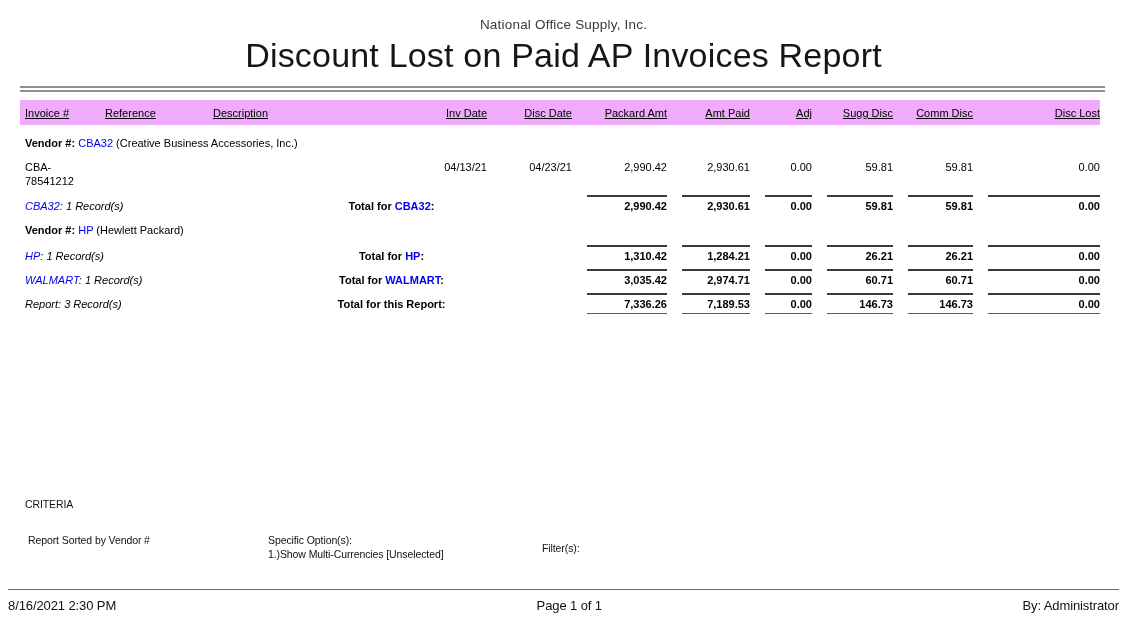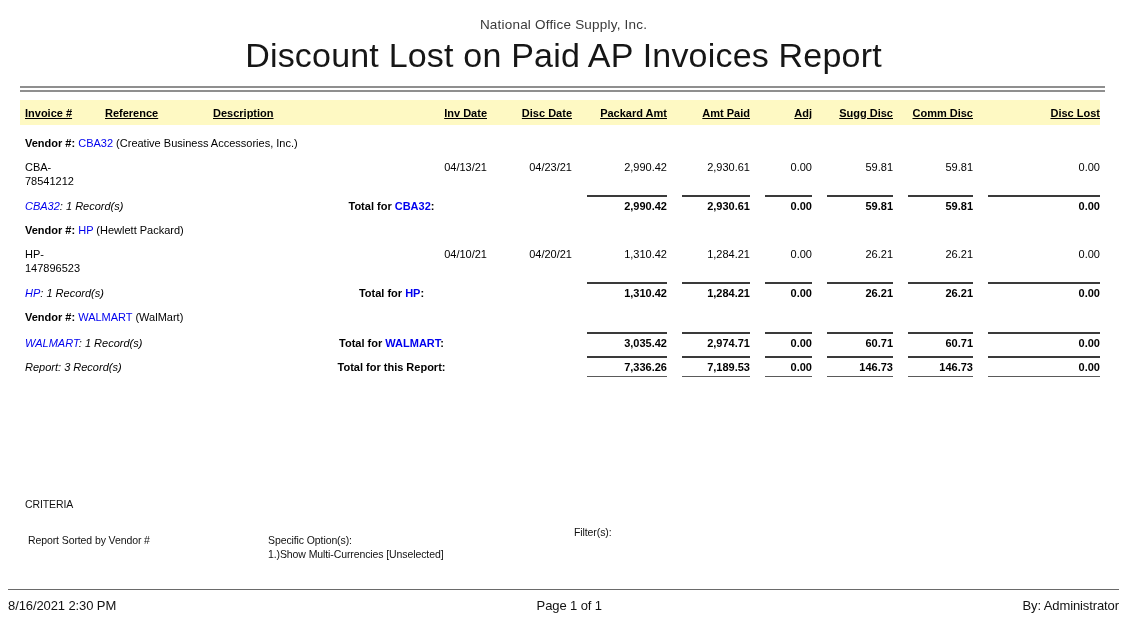--- a/index.html
+++ b/index.html
@@ -11,41 +11,41 @@
   .company{ text-align:center;padding-top:17px;font-size:13.5px;color:#3a3a3a;letter-spacing:.2px;}
   .title{ text-align:center;font-size:34px;color:#161616;margin-top:4px;letter-spacing:.2px;}
   .rule{ margin:11px 22px 0 20px;height:2px;border-top:2px solid #8f8f8f;border-bottom:2px solid #8f8f8f;}
   table.rep{
     margin:8px 0 0 20px;width:1080px;table-layout:fixed;border-collapse:collapse;
     font-size:11px;
   }
   td{padding:0;overflow:visible;white-space:nowrap;}
   .L{text-align:left;} .R{text-align:right;}
   .pl{padding-left:5px;}
-  tr.cols td{background:#fef9c3;padding-top:7px;padding-bottom:6px;font-weight:bold;}
+  tr.cols td{background:#f0abfc;padding-top:7px;padding-bottom:6px;font-weight:normal;}
   tr.cols .colh{text-decoration:underline;}
   tr.vendor td{padding:12px 0 2px 5px;}
   tr.vendor b{font-weight:bold;}
   a.code{color:#0000ee;text-decoration:none;cursor:pointer;}
   a.code.b{font-weight:bold;}
   tr.inv td{padding-top:9px;vertical-align:top;line-height:14px;}
   tr.tot td{vertical-align:top;}
   tr.tot td.num{padding-top:7px;}
   tr.tot td.rec, tr.tot td.lab{padding-top:12px;}
   tr.tot td.rec{font-style:italic;}
   tr.tot td.lab{text-align:center;font-weight:bold;padding-right:2px;}
   .ol{border-top:2px solid #3a3a3a;margin-left:15px;padding-top:3px;font-weight:bold;text-align:right;}
   .ol2{border-bottom:1.5px solid #5a5a5a;padding-bottom:3px;}
   .criteria{position:absolute;top:498px;left:0;width:100%;font-size:10.5px;color:#111;letter-spacing:-.1px;}
   .criteria div{position:absolute;white-space:nowrap;}
   .crit-head{left:25px;top:0;}
   .crit-sort{left:28px;top:36px;}
   .crit-opts{left:268px;top:36px;}
   .crit-opt1{left:268px;top:50px;}
-  .crit-filt{left:542px;top:28px;margin-left:32px;}
+  .crit-filt{left:542px;top:44px;}
   .footer{
     position:absolute;top:589px;left:8px;right:8px;
     border-top:1.2px solid #6a6a6a;padding-top:8px;
     font-size:13px;color:#111;display:flex;justify-content:space-between;letter-spacing:-.1px;
   }
 </style>
 </head>
 <body>
 
 <div class="company">National Office Supply, Inc.</div>
@@ -121,33 +121,20 @@
     <td class="num">
           <div class="ol">0.00</div>
         </td>
   </tr>
 
   <tr class="vendor">
     <td colspan="11"><b>Vendor #:</b>
       <a class="code">HP</a>
       <span>(Hewlett Packard)</span></td>
   </tr>
-  <tr class="inv">
-    <td class="L pl"><span>HP-</span><br><span>147896523</span></td>
-    <td class="L"></td>
-    <td class="L"></td>
-    <td class="R">04/10/21</td>
-    <td class="R">04/20/21</td>
-    <td class="R">1,310.42</td>
-    <td class="R">1,284.21</td>
-    <td class="R">0.00</td>
-    <td class="R">26.21</td>
-    <td class="R">26.21</td>
-    <td class="R">0.00</td>
-  </tr>
   <tr class="tot">
     <td class="rec pl" colspan="2"><a class="code">HP</a><span>: 1 Record(s)</span></td>
     <td class="lab" colspan="3"><span>Total for </span><a class="code b">HP</a><span>:</span></td>
     <td class="num">
           <div class="ol">1,310.42</div>
         </td>
     <td class="num">
           <div class="ol">1,284.21</div>
         </td>
     <td class="num">
@@ -157,25 +144,20 @@
           <div class="ol">26.21</div>
         </td>
     <td class="num">
           <div class="ol">26.21</div>
         </td>
     <td class="num">
           <div class="ol">0.00</div>
         </td>
   </tr>
 
-  <tr class="vendor">
-    <td colspan="11"><b>Vendor #:</b>
-      <a class="code">WALMART</a>
-      <span>(WalMart)</span></td>
-  </tr>
   <tr class="tot">
     <td class="rec pl" colspan="2"><a class="code">WALMART</a><span>: 1 Record(s)</span></td>
     <td class="lab" colspan="3"><span>Total for </span><a class="code b">WALMART</a><span>:</span></td>
     <td class="num">
           <div class="ol">3,035.42</div>
         </td>
     <td class="num">
           <div class="ol">2,974.71</div>
         </td>
     <td class="num">

